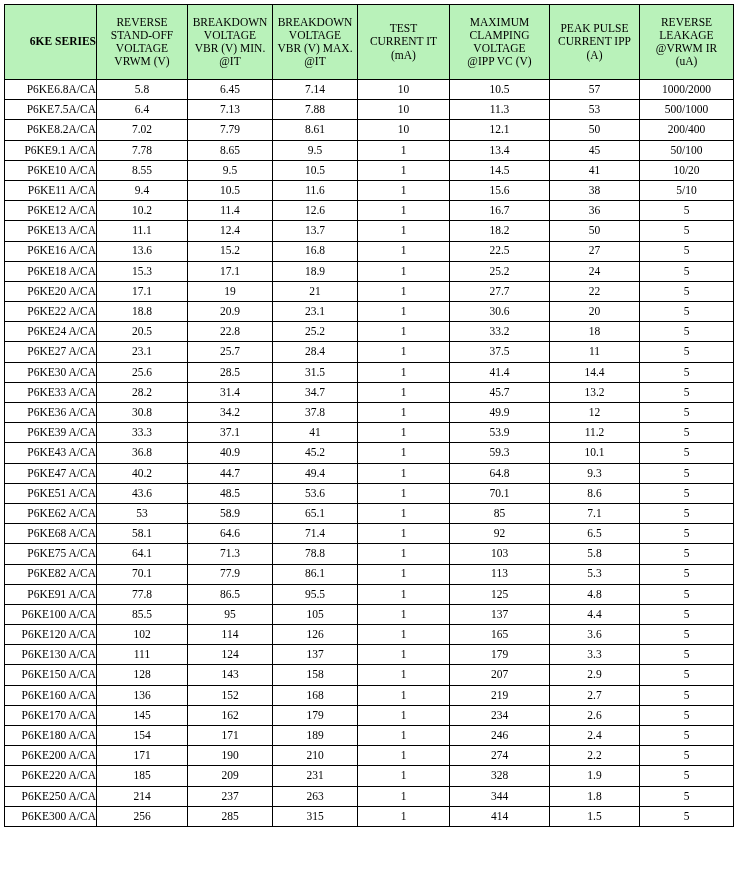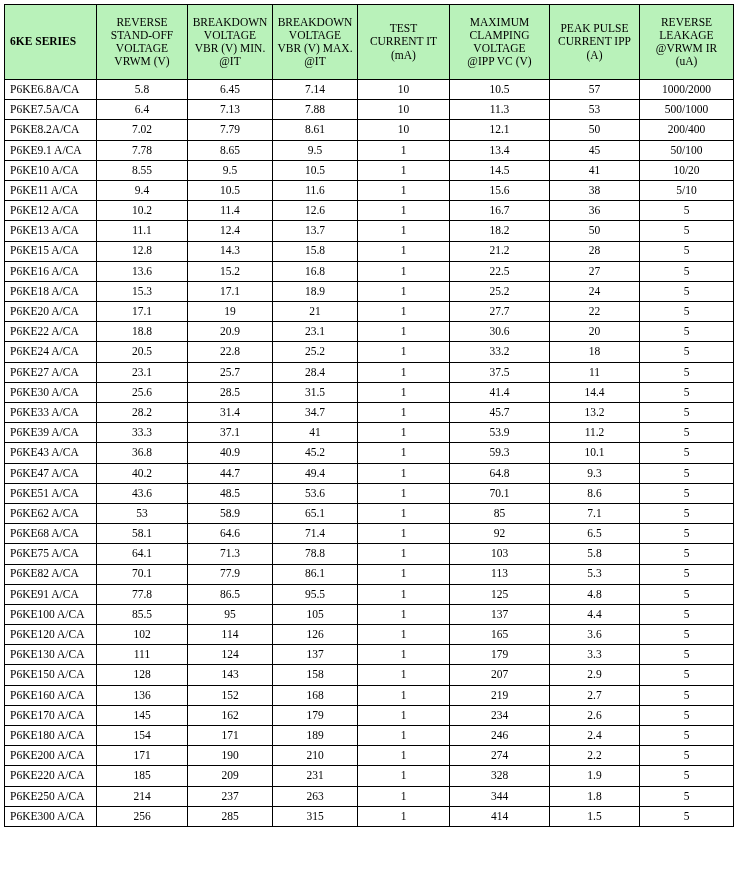--- a/index.html
+++ b/index.html
@@ -34,35 +34,35 @@
   }
   thead th {
     background: #b9f2ba;
     font-weight: normal;
     text-align: center;
     vertical-align: middle;
     height: 74px;
     padding: 2px 1px;
   }
   thead th.series-head {
-    text-align: left;
+    text-align: right;
     padding-left: 5px;
     font-weight: bold;
     vertical-align: middle;
   }
   thead th span.hl {
     display: block;
   }
   tbody td {
     height: 19.2px;
     text-align: center;
     vertical-align: middle;
   }
   tbody td.series {
-    text-align: left;
+    text-align: right;
     padding-left: 5px;
   }
   
   col.c0 { width: 92px; }
   col.c1 { width: 91px; }
   col.c2 { width: 85px; }
   col.c3 { width: 85px; }
   col.c4 { width: 92px; }
   col.c5 { width: 100px; }
   col.c6 { width: 90px; }
@@ -205,30 +205,20 @@
           <td class="series">P6KE13 A/CA</td>
           <td>11.1</td>
           <td>12.4</td>
           <td>13.7</td>
           <td>1</td>
           <td>18.2</td>
           <td>50</td>
           <td>5</td>
         </tr>
         <tr>
-          <td class="series">P6KE15 A/CA</td>
-          <td>12.8</td>
-          <td>14.3</td>
-          <td>15.8</td>
-          <td>1</td>
-          <td>21.2</td>
-          <td>28</td>
-          <td>5</td>
-        </tr>
-        <tr>
           <td class="series">P6KE16 A/CA</td>
           <td>13.6</td>
           <td>15.2</td>
           <td>16.8</td>
           <td>1</td>
           <td>22.5</td>
           <td>27</td>
           <td>5</td>
         </tr>
         <tr>
@@ -292,20 +282,30 @@
           <td>5</td>
         </tr>
         <tr>
           <td class="series">P6KE33 A/CA</td>
           <td>28.2</td>
           <td>31.4</td>
           <td>34.7</td>
           <td>1</td>
           <td>45.7</td>
           <td>13.2</td>
+          <td>5</td>
+        </tr>
+        <tr>
+          <td class="series">P6KE36 A/CA</td>
+          <td>30.8</td>
+          <td>34.2</td>
+          <td>37.8</td>
+          <td>1</td>
+          <td>49.9</td>
+          <td>12</td>
           <td>5</td>
         </tr>
         <tr>
           <td class="series">P6KE39 A/CA</td>
           <td>33.3</td>
           <td>37.1</td>
           <td>41</td>
           <td>1</td>
           <td>53.9</td>
           <td>11.2</td>

